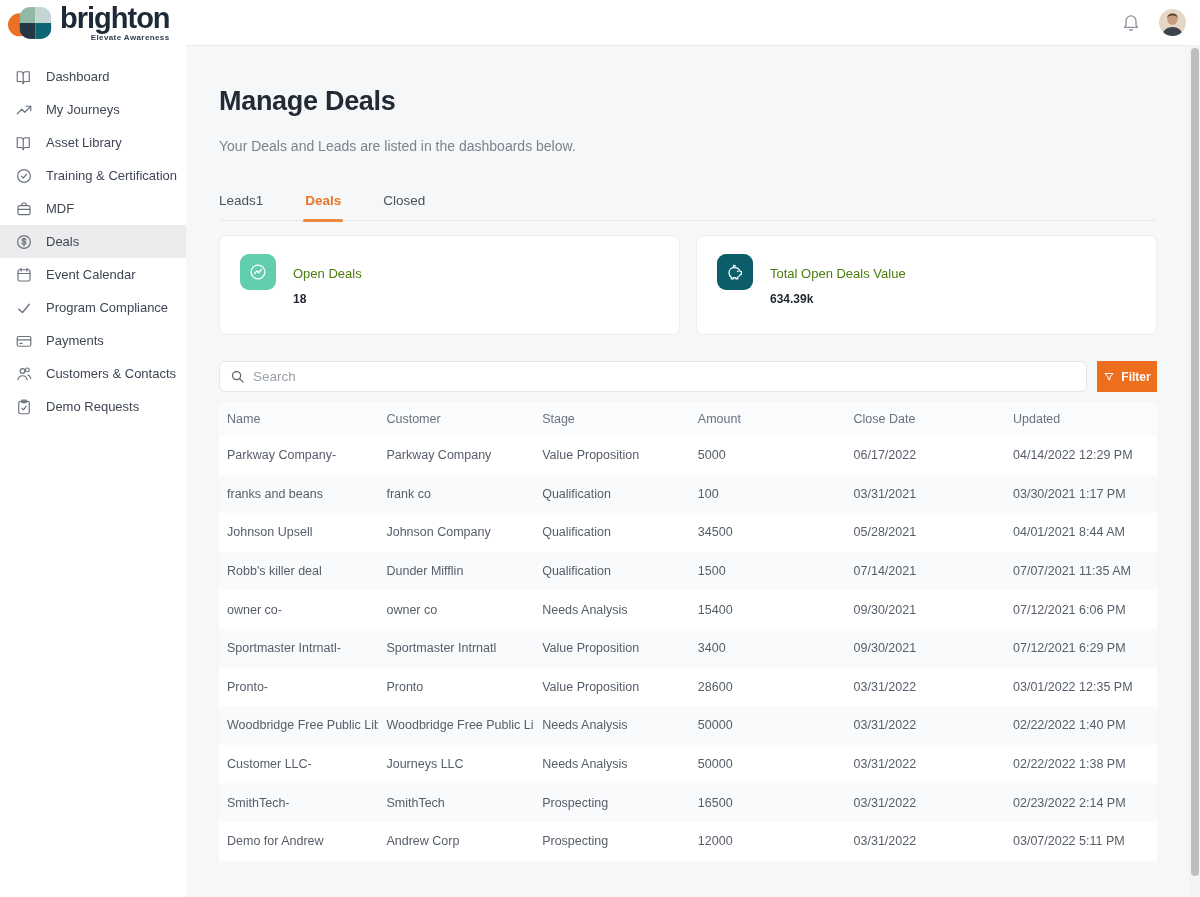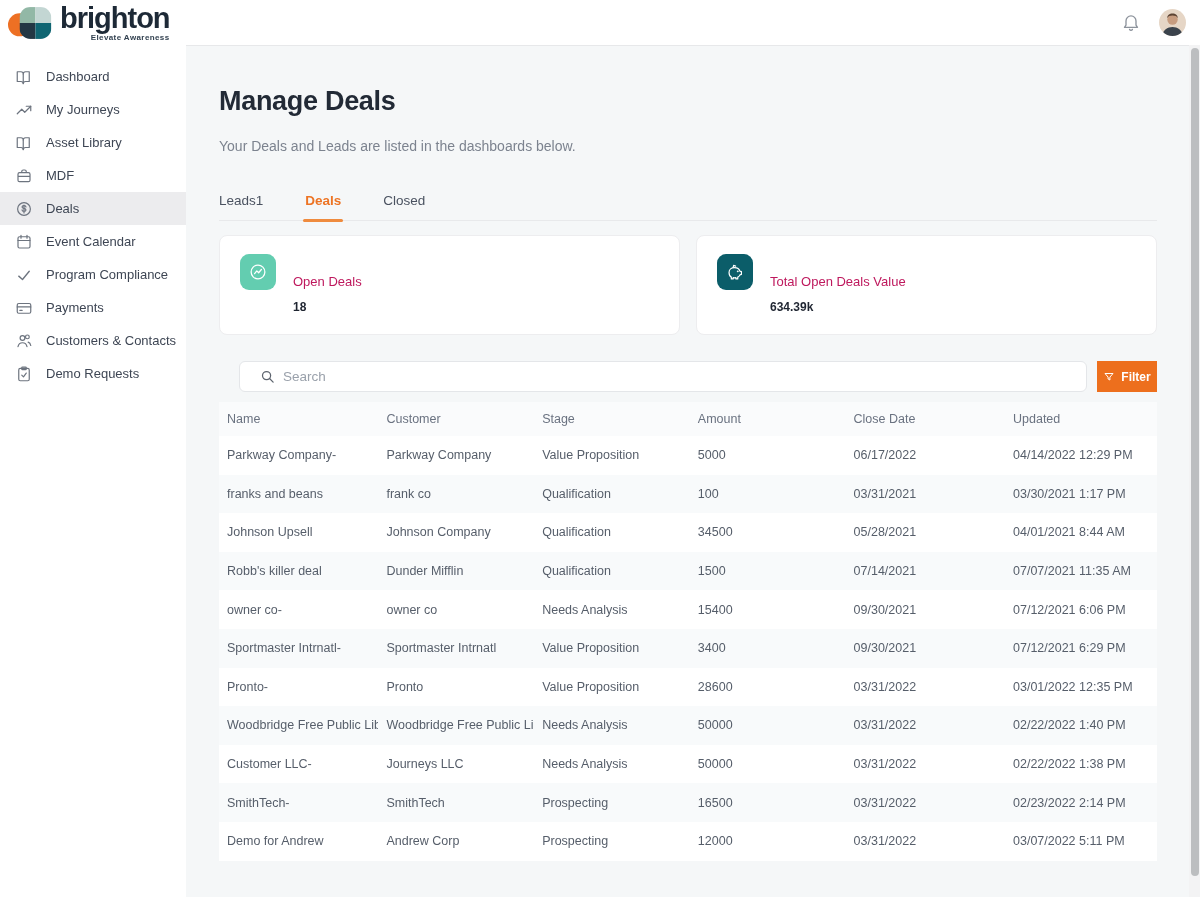--- a/index.html
+++ b/index.html
@@ -42,27 +42,27 @@
   .tab.active::after { content:""; position:absolute; left:-2px; right:-2px; bottom:-2px;
     height:3px; background:#ef8b3e; border-radius:3px; }
 
   
   .cards { display:flex; gap:16px; margin-top:14px; }
   .card { flex:1; background:#fff; border:1px solid #ededef; border-radius:8px;
     height:100px; padding:18px 20px; display:flex; gap:17px; }
   .card-ico { width:36px; height:36px; border-radius:9px; display:flex;
     align-items:center; justify-content:center; color:#fff; flex-shrink:0; }
   .card-ico svg { width:22px; height:22px; }
-  .card-label { font-size:13px; color:#be185d; margin-top:20px; }
+  .card-label { font-size:13px; color:#4d7c0f; margin-top:12px; }
   .card-value { font-size:12px; font-weight:bold; color:#1f2531; margin-top:11px; }
 
   
   .toolbar { display:flex; gap:10px; margin-top:26px; }
   .search-box { flex:1; height:31px; background:#fff; border:1px solid #e4e6e9;
-    border-radius:6px; display:flex; align-items:center; padding:0 20px; gap:8px;margin-left:20px; }
+    border-radius:6px; display:flex; align-items:center; padding:0 10px; gap:8px; }
   .search-box svg { width:15px; height:15px; color:#5d646e; flex-shrink:0; }
   .search-box input { border:none; outline:none; flex:1; font-size:13.5px;
     color:#3e4654; background:transparent; font-family:"Liberation Sans", sans-serif; }
   .search-box input::placeholder { color:#9aa1ab; }
   .filter-btn { width:60px; height:31px; background:#ed6f1d; border:none; border-radius:0;
     color:#fff; font-size:12px; font-weight:bold; display:flex; align-items:center;
     justify-content:center; gap:6px; cursor:pointer; font-family:"Liberation Sans", sans-serif; }
   .filter-btn svg { width:12px; height:12px; }
 
   
@@ -141,20 +141,27 @@
     </div>
 
     <div class="side-item">
       <svg class="s-ico" viewBox="0 0 24 24" fill="none" stroke="currentColor" stroke-width="1.6" stroke-linejoin="round">
           <path d="M3 5h5a3 3 0 013 3 3 3 0 013-3h5v13h-5a3 3 0 00-3 3 3 3 0 00-3-3H3z"></path>
           <path d="M11 8v13"></path>
         </svg>
       <span class="s-label">Asset Library</span>
     </div>
 
+    <div class="side-item">
+      <svg class="s-ico" viewBox="0 0 24 24" fill="none" stroke="currentColor" stroke-width="1.6" stroke-linecap="round" stroke-linejoin="round">
+          <circle cx="12" cy="12" r="8.5"></circle>
+          <polyline points="8.5 12.2 11 14.7 15.5 9.7"></polyline>
+        </svg>
+      <span class="s-label">Training &amp; Certification</span>
+    </div>
 
     <div class="side-item">
       <svg class="s-ico" viewBox="0 0 24 24" fill="none" stroke="currentColor" stroke-width="1.6" stroke-linejoin="round">
           <rect x="4" y="7.5" width="16" height="12" rx="2"></rect>
           <path d="M9 7.5V6a2 2 0 012-2h2a2 2 0 012 2v1.5"></path>
           <path d="M4 12.5h16"></path>
         </svg>
       <span class="s-label">MDF</span>
     </div>
 

